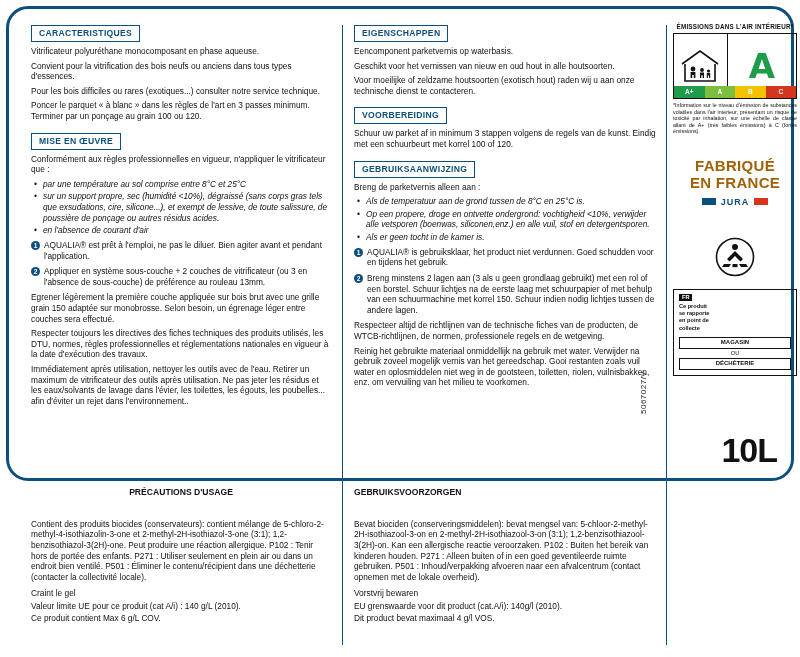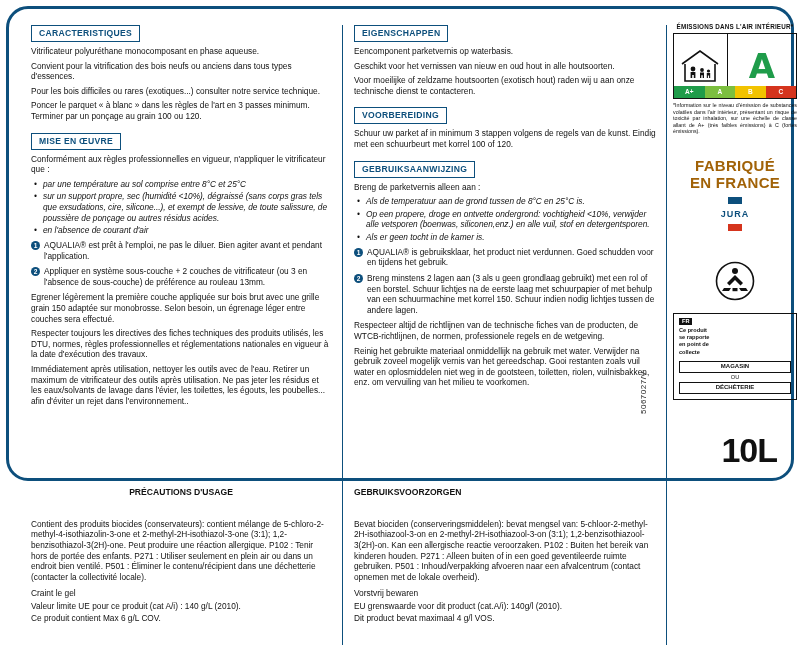--- a/index.html
+++ b/index.html
@@ -218,21 +218,20 @@
     font-size: 15px;
     line-height: 1.15;
     letter-spacing: .3px;
   }
   .jura-row {
     display: flex;
     align-items: center;
     justify-content: center;
     gap: 5px;
     margin-top: 5px;
-    flex-direction: column;
   }
   .flag-b { width: 14px; height: 7px; background: #0d4f7c; }
   .flag-r { width: 14px; height: 7px; background: #d5341d; }
   .jura { font-size: 9px; font-weight: bold; color: #0d4f7c; letter-spacing: 1px; }
 
   .recycle-wrap {
     margin-top: 30px;
     display: flex;
     justify-content: center;
   }

